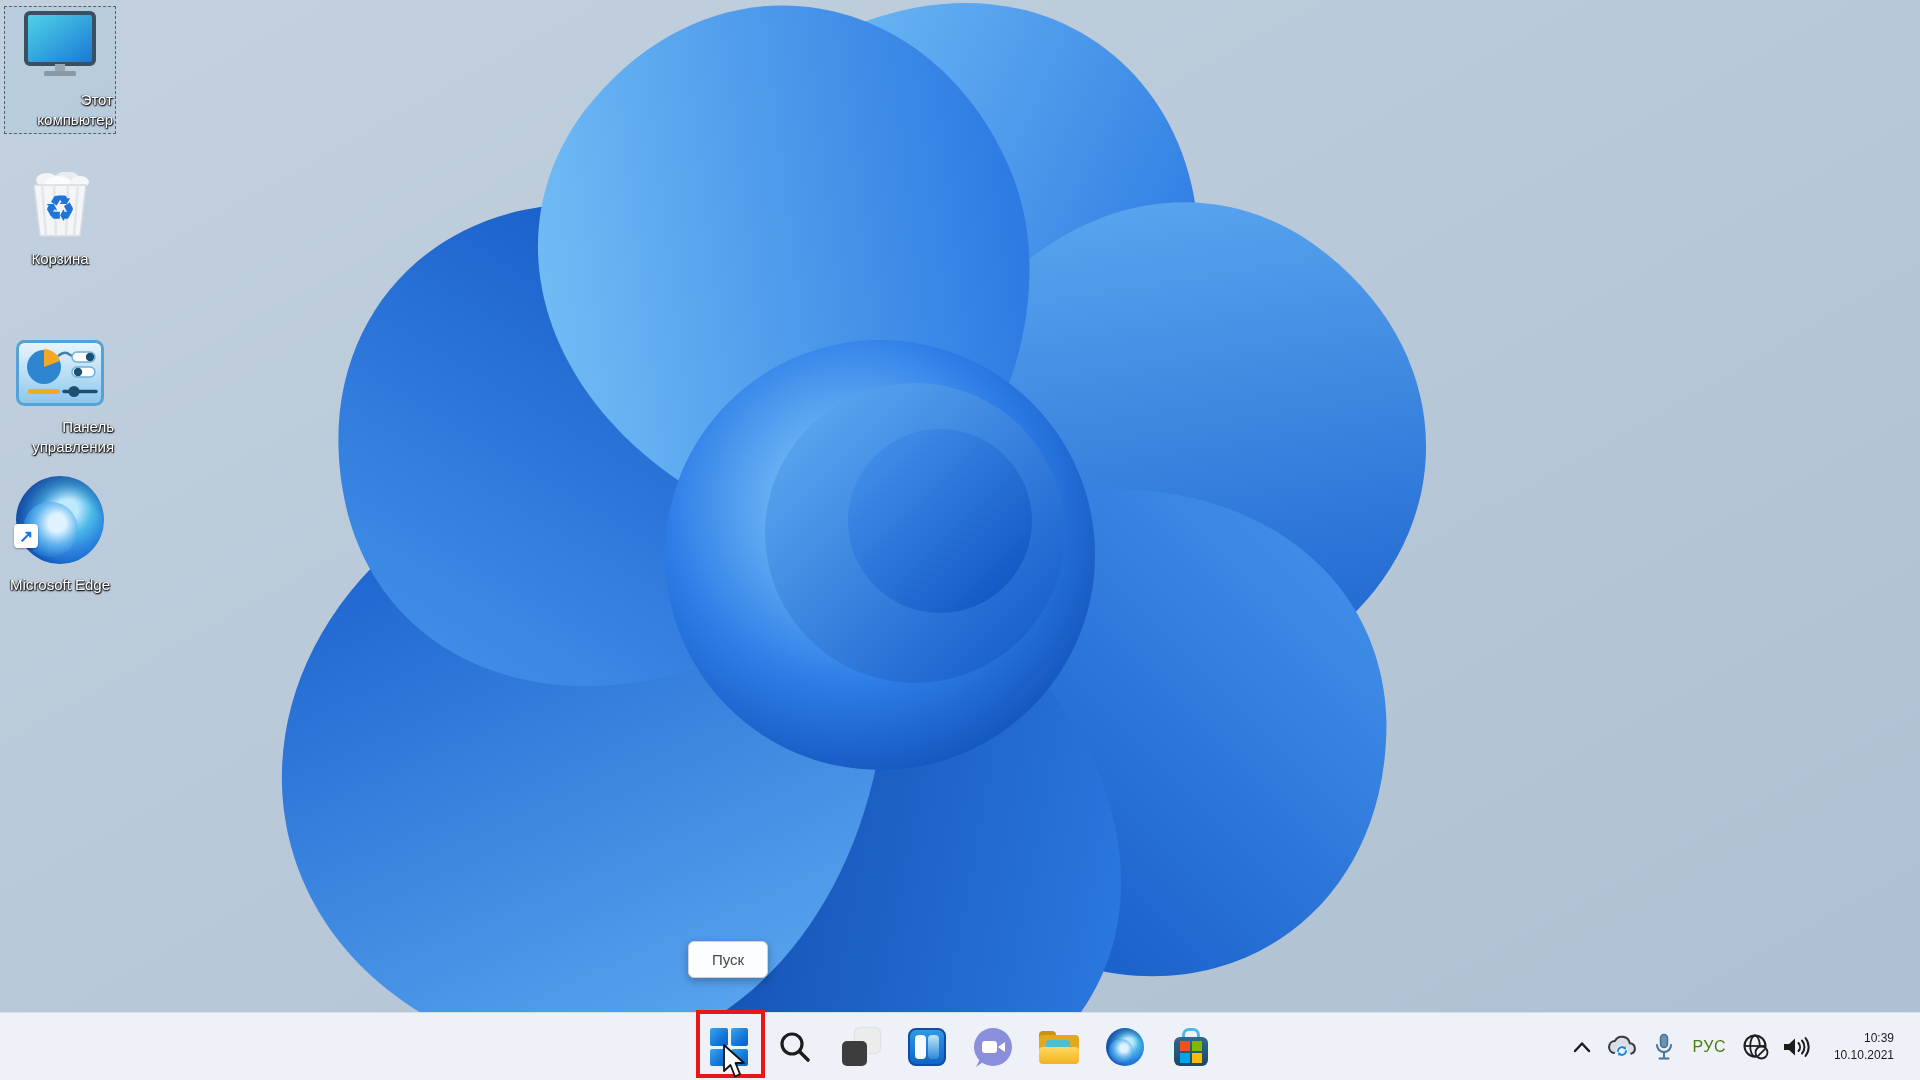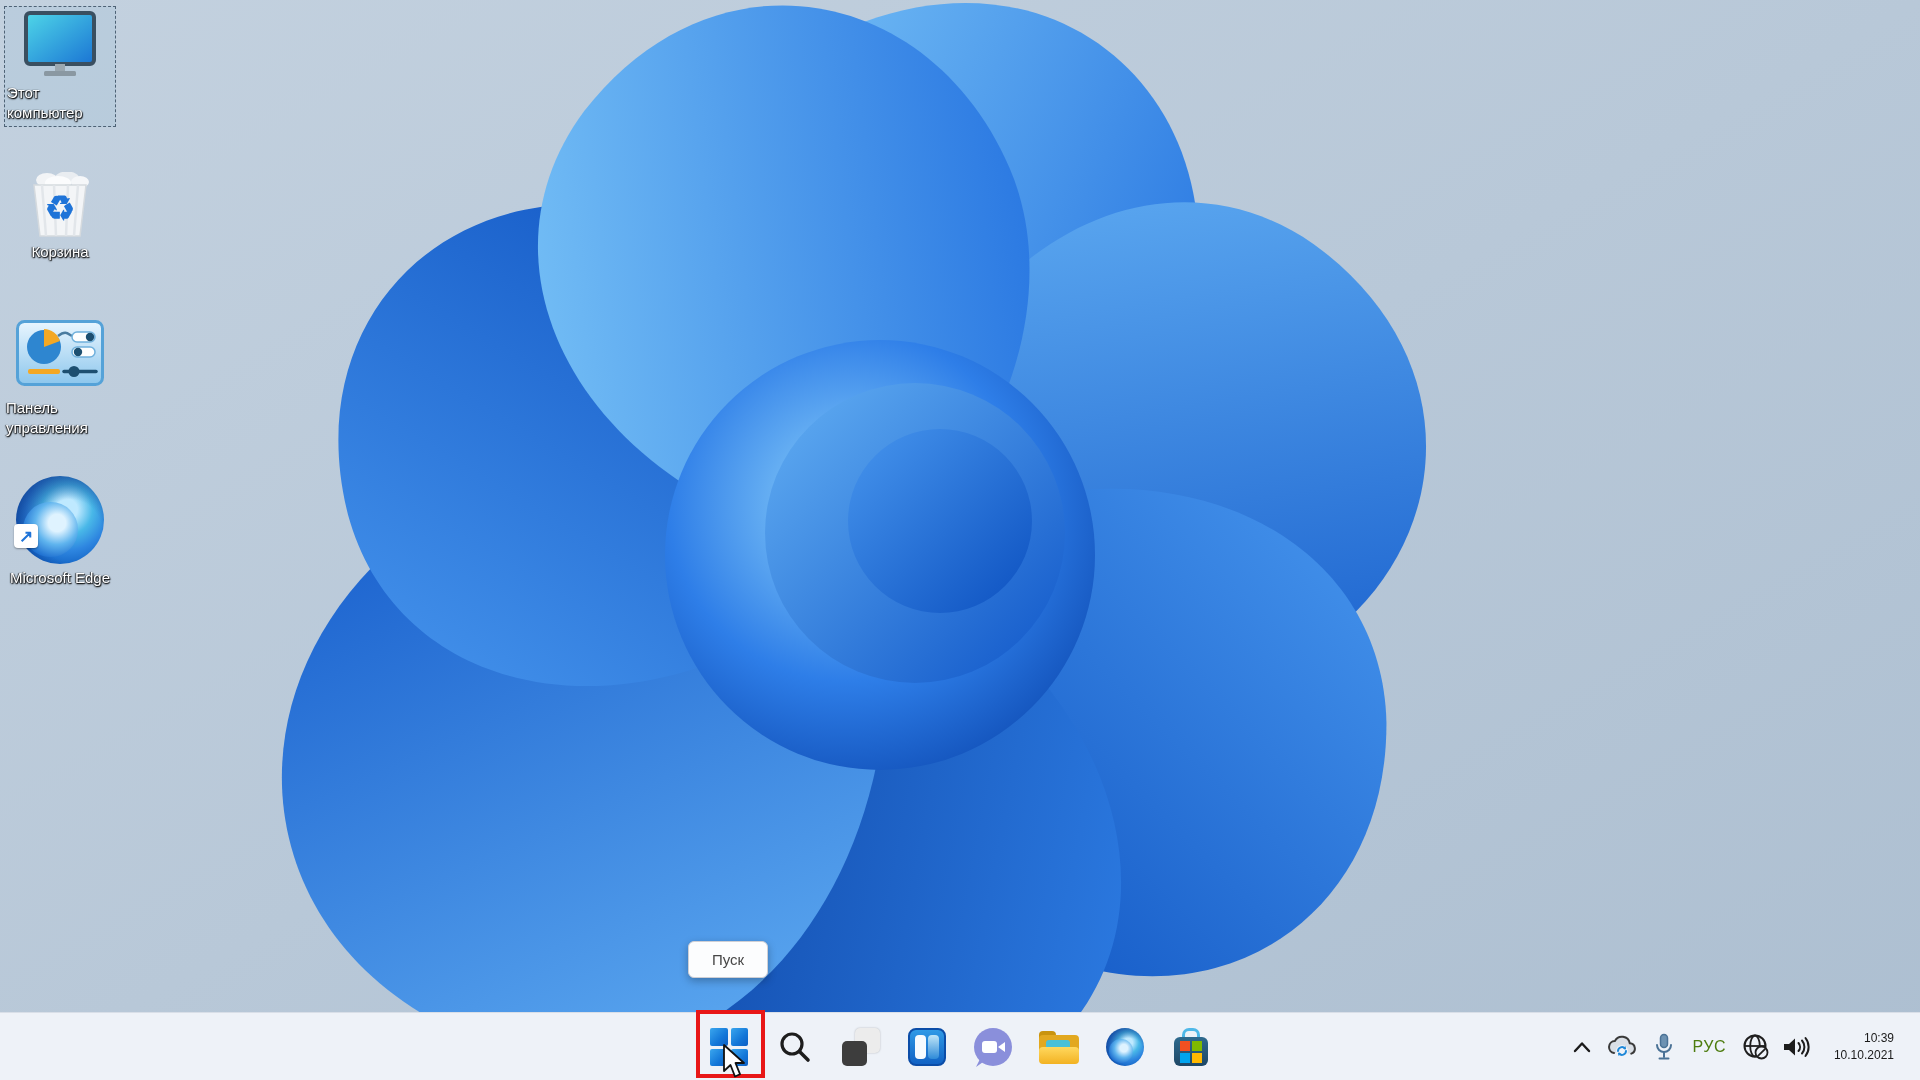--- a/index.html
+++ b/index.html
@@ -6,21 +6,21 @@
   html,body { width:1920px; height:1080px; overflow:hidden; }
   body { font-family:"Liberation Sans", sans-serif; background:#b9c9d9; position:relative; }
 
   
   .wallpaper { position:absolute; inset:0; width:1920px; height:1080px; display:block; }
 
   
   .desktop-icons { position:absolute; left:4px; top:0; width:116px; }
   .desk-icon { position:absolute; left:0; width:112px; display:flex; flex-direction:column; align-items:center; padding:4px 2px; cursor:default; }
   .desk-icon.selected { border:1px dashed rgba(60,80,100,.85); background:rgba(160,190,215,.25); }
-  .desk-label { margin-top:4px; color:#fff; font-size:15px; line-height:1.3; text-align:left;
+  .desk-label { margin-top:11px; color:#fff; font-size:15px; line-height:1.3; text-align:right;
     text-shadow:0 1px 2px rgba(0,0,0,.95), 1px 1px 1px rgba(0,0,0,.8), -1px 0 1px rgba(0,0,0,.6); }
 
   .icon-art { position:relative; }
 
   
   .recycle-glyph { position:absolute; left:50%; top:54%; transform:translate(-50%,-50%); font-size:34px; color:#1f74d8; font-weight:bold; }
 
   
   .edge-sphere { border-radius:50%;
     background:
@@ -165,21 +165,21 @@
         <ellipse cx="55" cy="10" rx="9" ry="6" fill="#f5f7f9"></ellipse>
         <ellipse cx="33" cy="11" rx="13" ry="7" fill="#fbfcfd"></ellipse>
         <path d="M9,13 L61,13 L55,64 L15,64 Z" fill="#f3f5f7" stroke="#d5dade" stroke-width="1.5"></path>
         <path d="M17,13 L21,64 M29,13 L31,64 M43,13 L41,64 M53,13 L49,64" stroke="#e2e6ea" stroke-width="2.5" fill="none"></path>
       </svg>
       <span class="recycle-glyph">♻</span>
     </div>
     <div class="desk-label">Корзина</div>
   </div>
 
-  <div class="desk-icon" style="top:316px;gap:8px;">
+  <div class="desk-icon" style="top:336px;">
     <svg class="icon-art" width="88" height="66" viewBox="0 0 88 66">
       <defs>
         <linearGradient id="cpb" x1="0" y1="0" x2="0" y2="1">
           <stop offset="0" stop-color="#e9f6ff"></stop>
             <stop offset="1" stop-color="#8cc6ec"></stop>
         </linearGradient>
       </defs>
       <rect x="1.5" y="1.5" width="85" height="63" rx="7" fill="url(#cpb)" stroke="#55a2d8" stroke-width="3"></rect>
       <circle cx="28" cy="27" r="17" fill="#2e86d0"></circle>
       <path d="M28,27 L28,9 A17,17 0 0 1 44,21 Z" fill="#f4a824"></path>

